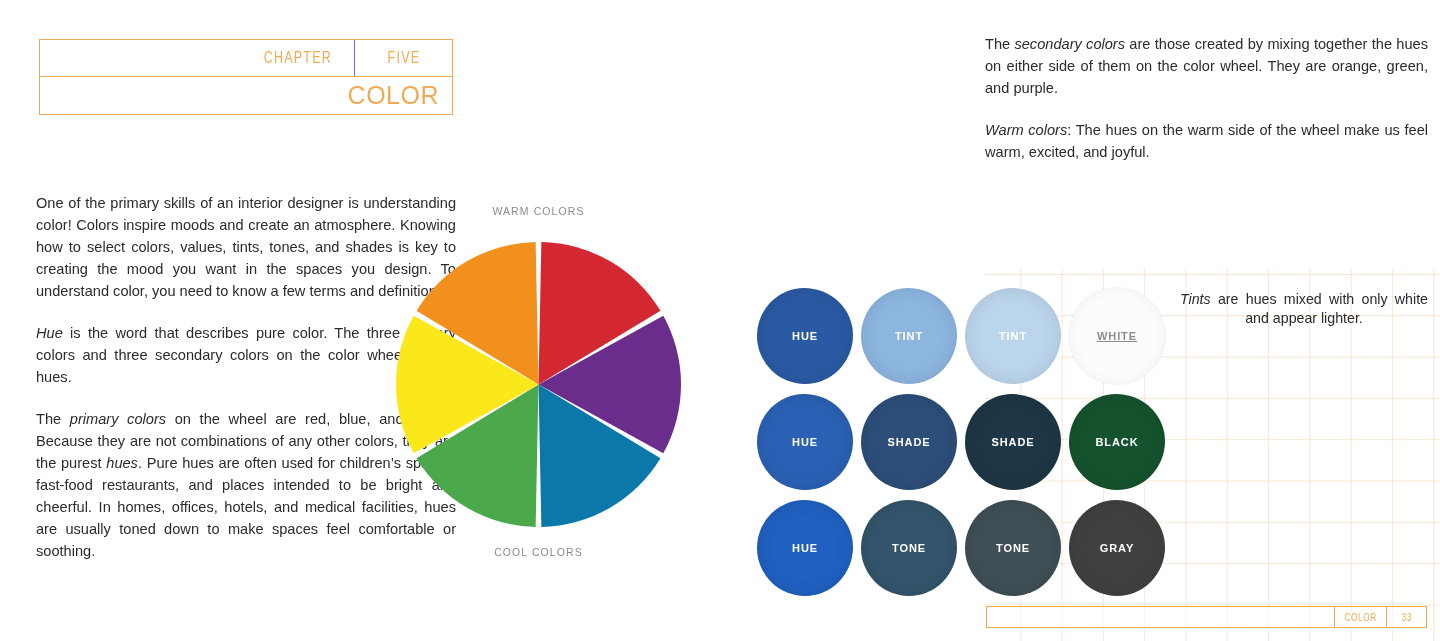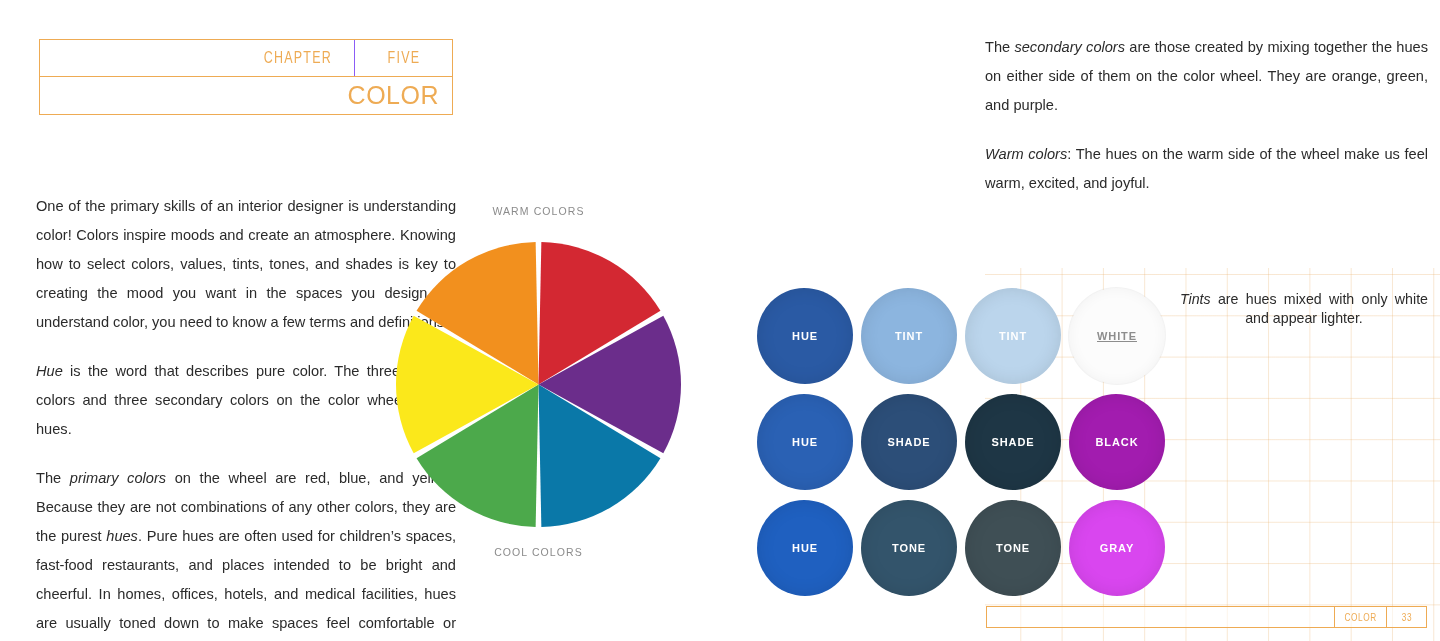--- a/index.html
+++ b/index.html
@@ -74,21 +74,21 @@
     letter-spacing: 0.5px;
     color: #eeab54;
     white-space: nowrap;
     padding-right: 13px;
   }
 
   
   .col-text {
     position: absolute;
     font-size: 14.6px;
-    line-height: 29px;
+    line-height: 22px;
     color: #2b2b2b;
     z-index: 3;
   }
   .col-text p { margin: 0 0 20px 0; }
   .col-text p:last-child { margin-bottom: 0; }
   .col-text i { font-style: italic; }
 
   #left-column {
     left: 36px; top: 192px;
     width: 420px;
@@ -268,35 +268,35 @@
       <div class="swatch-row" id="swatch-row-1">
         <div class="swatch" style="background: rgb(42, 97, 180);">
           <span class="swatch-label" style="color: rgb(255, 255, 255);">HUE</span>
         </div>
         <div class="swatch" style="background: rgb(44, 78, 120);">
           <span class="swatch-label" style="color: rgb(255, 255, 255);">SHADE</span>
         </div>
         <div class="swatch" style="background: rgb(30, 54, 69);">
           <span class="swatch-label" style="color: rgb(255, 255, 255);">SHADE</span>
         </div>
-        <div class="swatch" style="background: #a21caf;">
+        <div class="swatch" style="background: #14532d;">
           <span class="swatch-label" style="color: rgb(255, 255, 255);">BLACK</span>
         </div>
       </div>
       <div class="swatch-row" id="swatch-row-2">
         <div class="swatch" style="background: rgb(31, 96, 192);">
           <span class="swatch-label" style="color: rgb(255, 255, 255);">HUE</span>
         </div>
         <div class="swatch" style="background: rgb(51, 84, 107);">
           <span class="swatch-label" style="color: rgb(255, 255, 255);">TONE</span>
         </div>
         <div class="swatch" style="background: rgb(63, 79, 85);">
           <span class="swatch-label" style="color: rgb(255, 255, 255);">TONE</span>
         </div>
-        <div class="swatch" style="background: #d946ef;">
+        <div class="swatch" style="background: #404040;">
           <span class="swatch-label" style="color: rgb(255, 255, 255);">GRAY</span>
         </div>
       </div>
     </div>
 
   <div id="definitions-caption">
     <span class="defline"><i>Tints</i><span> are hues mixed with only white and appear lighter.</span></span>
   </div>
 
   <div id="footer-bar">

